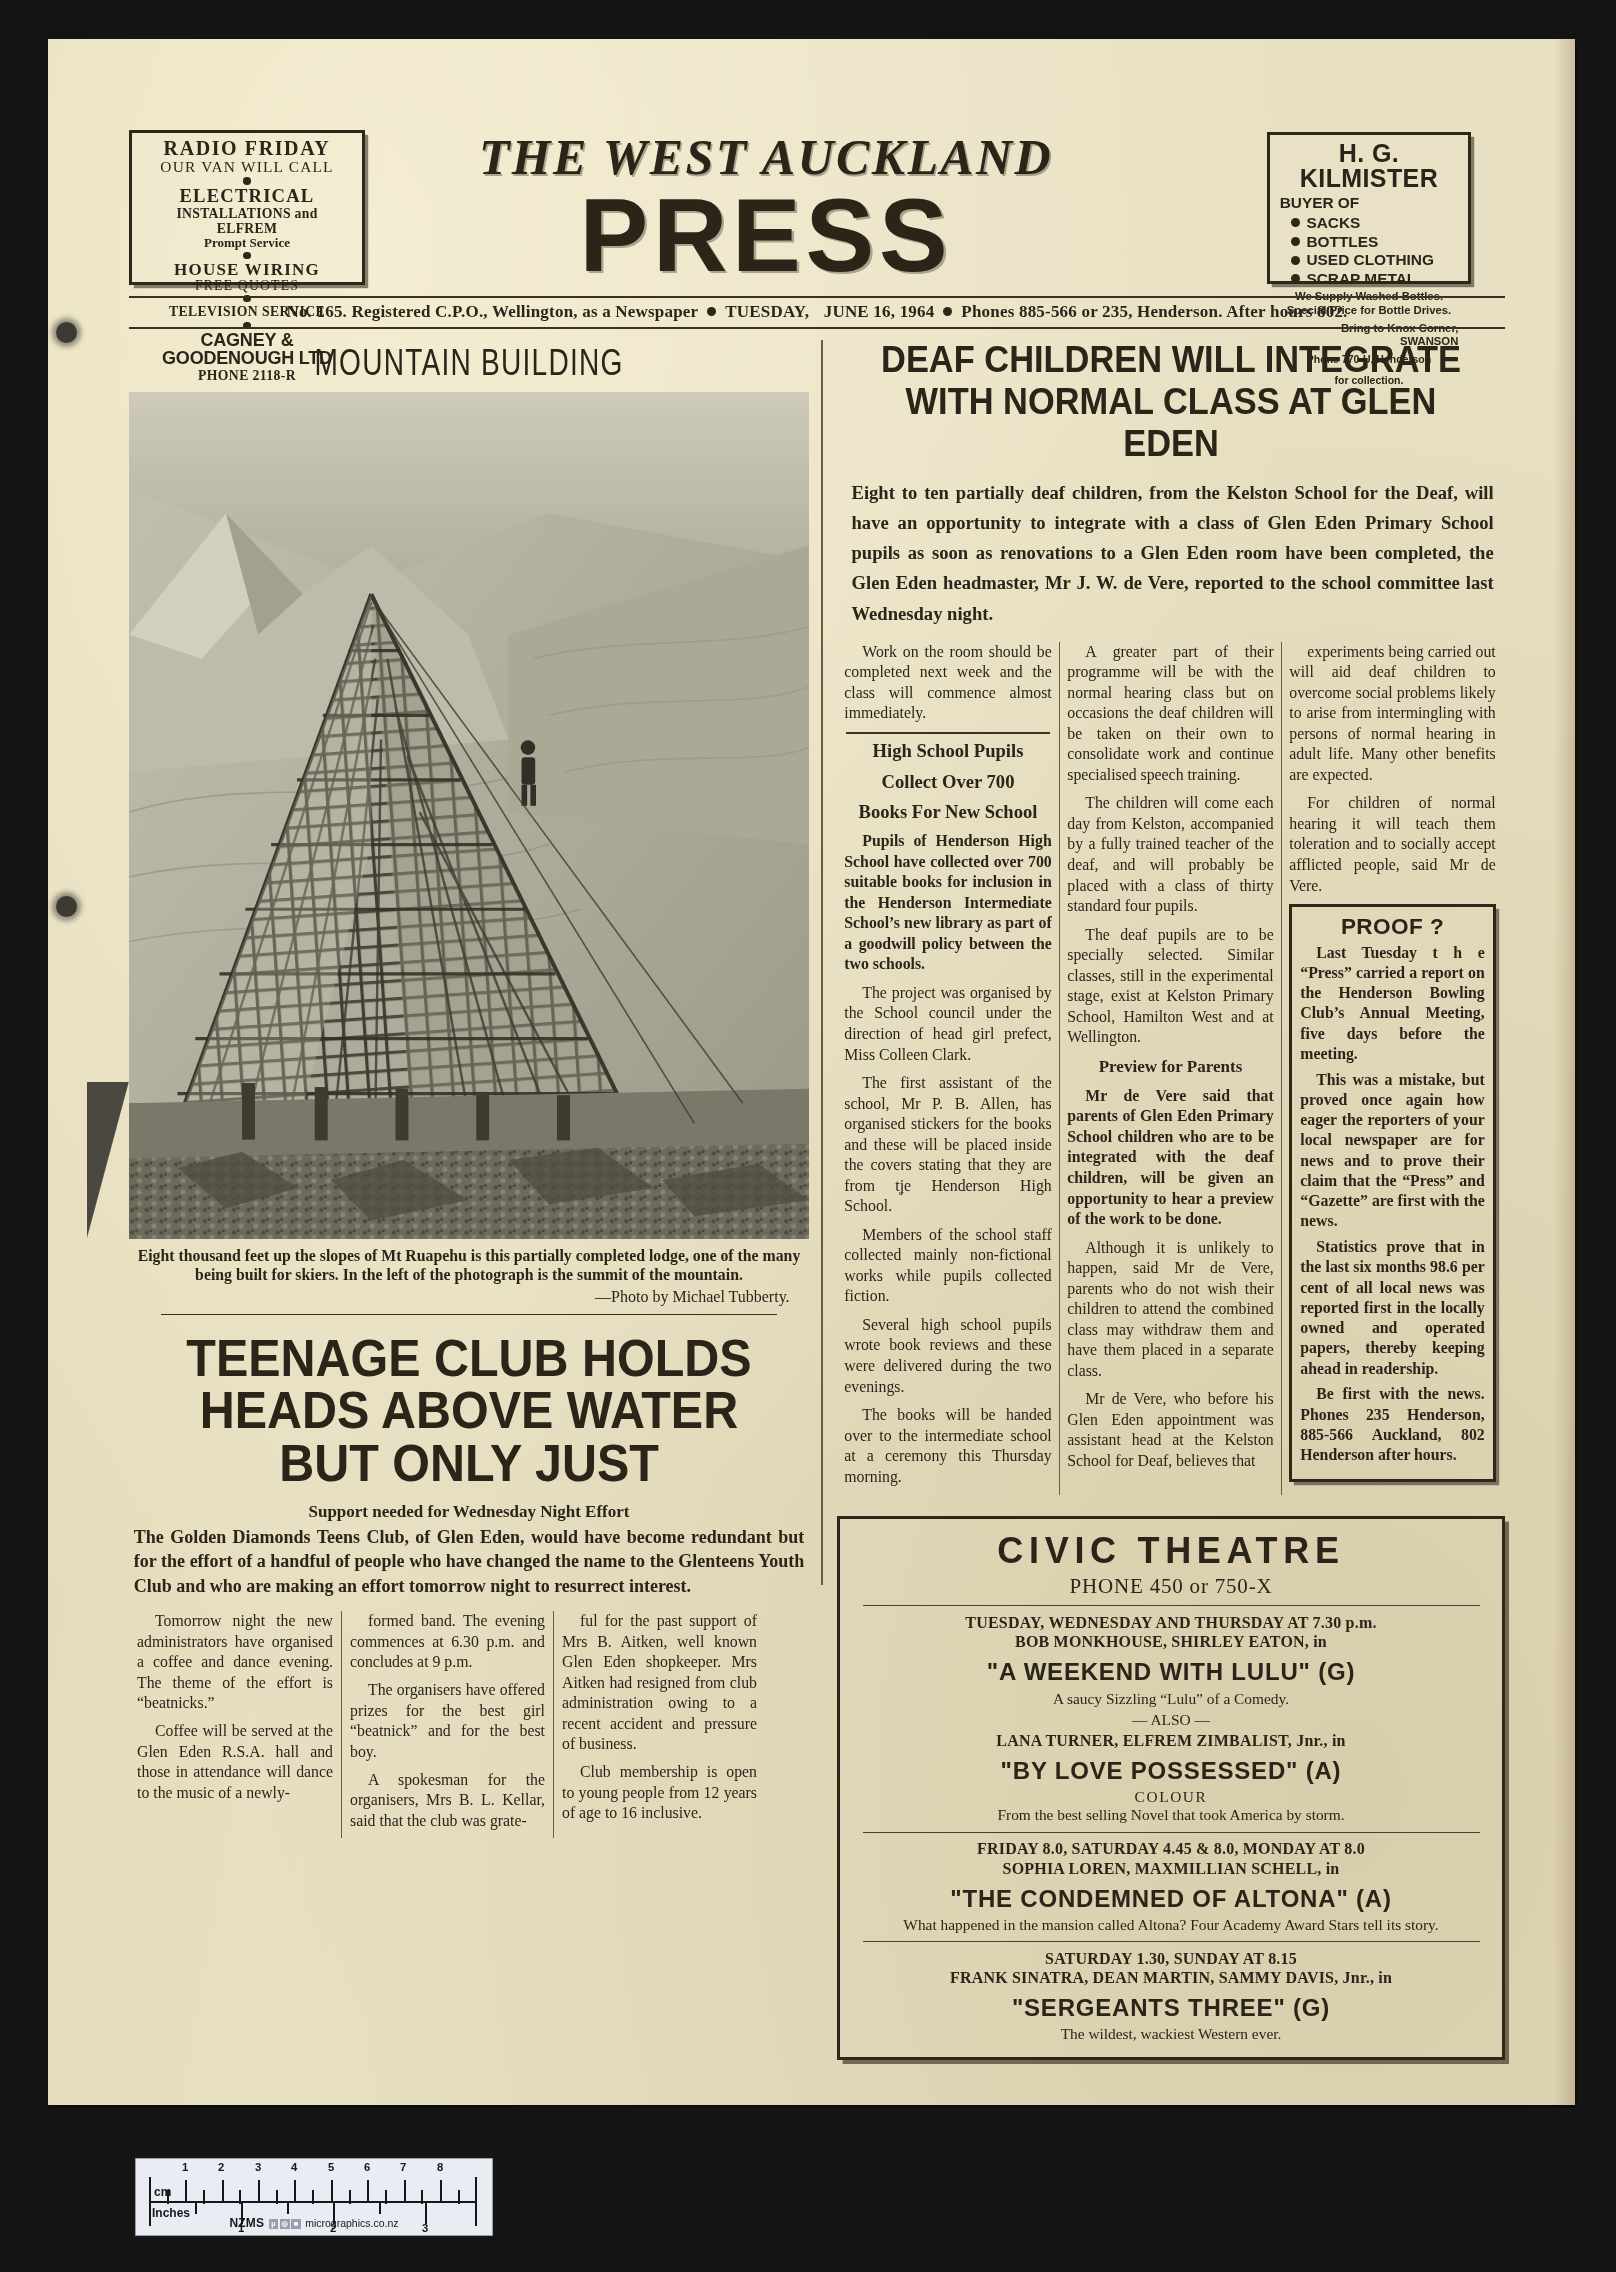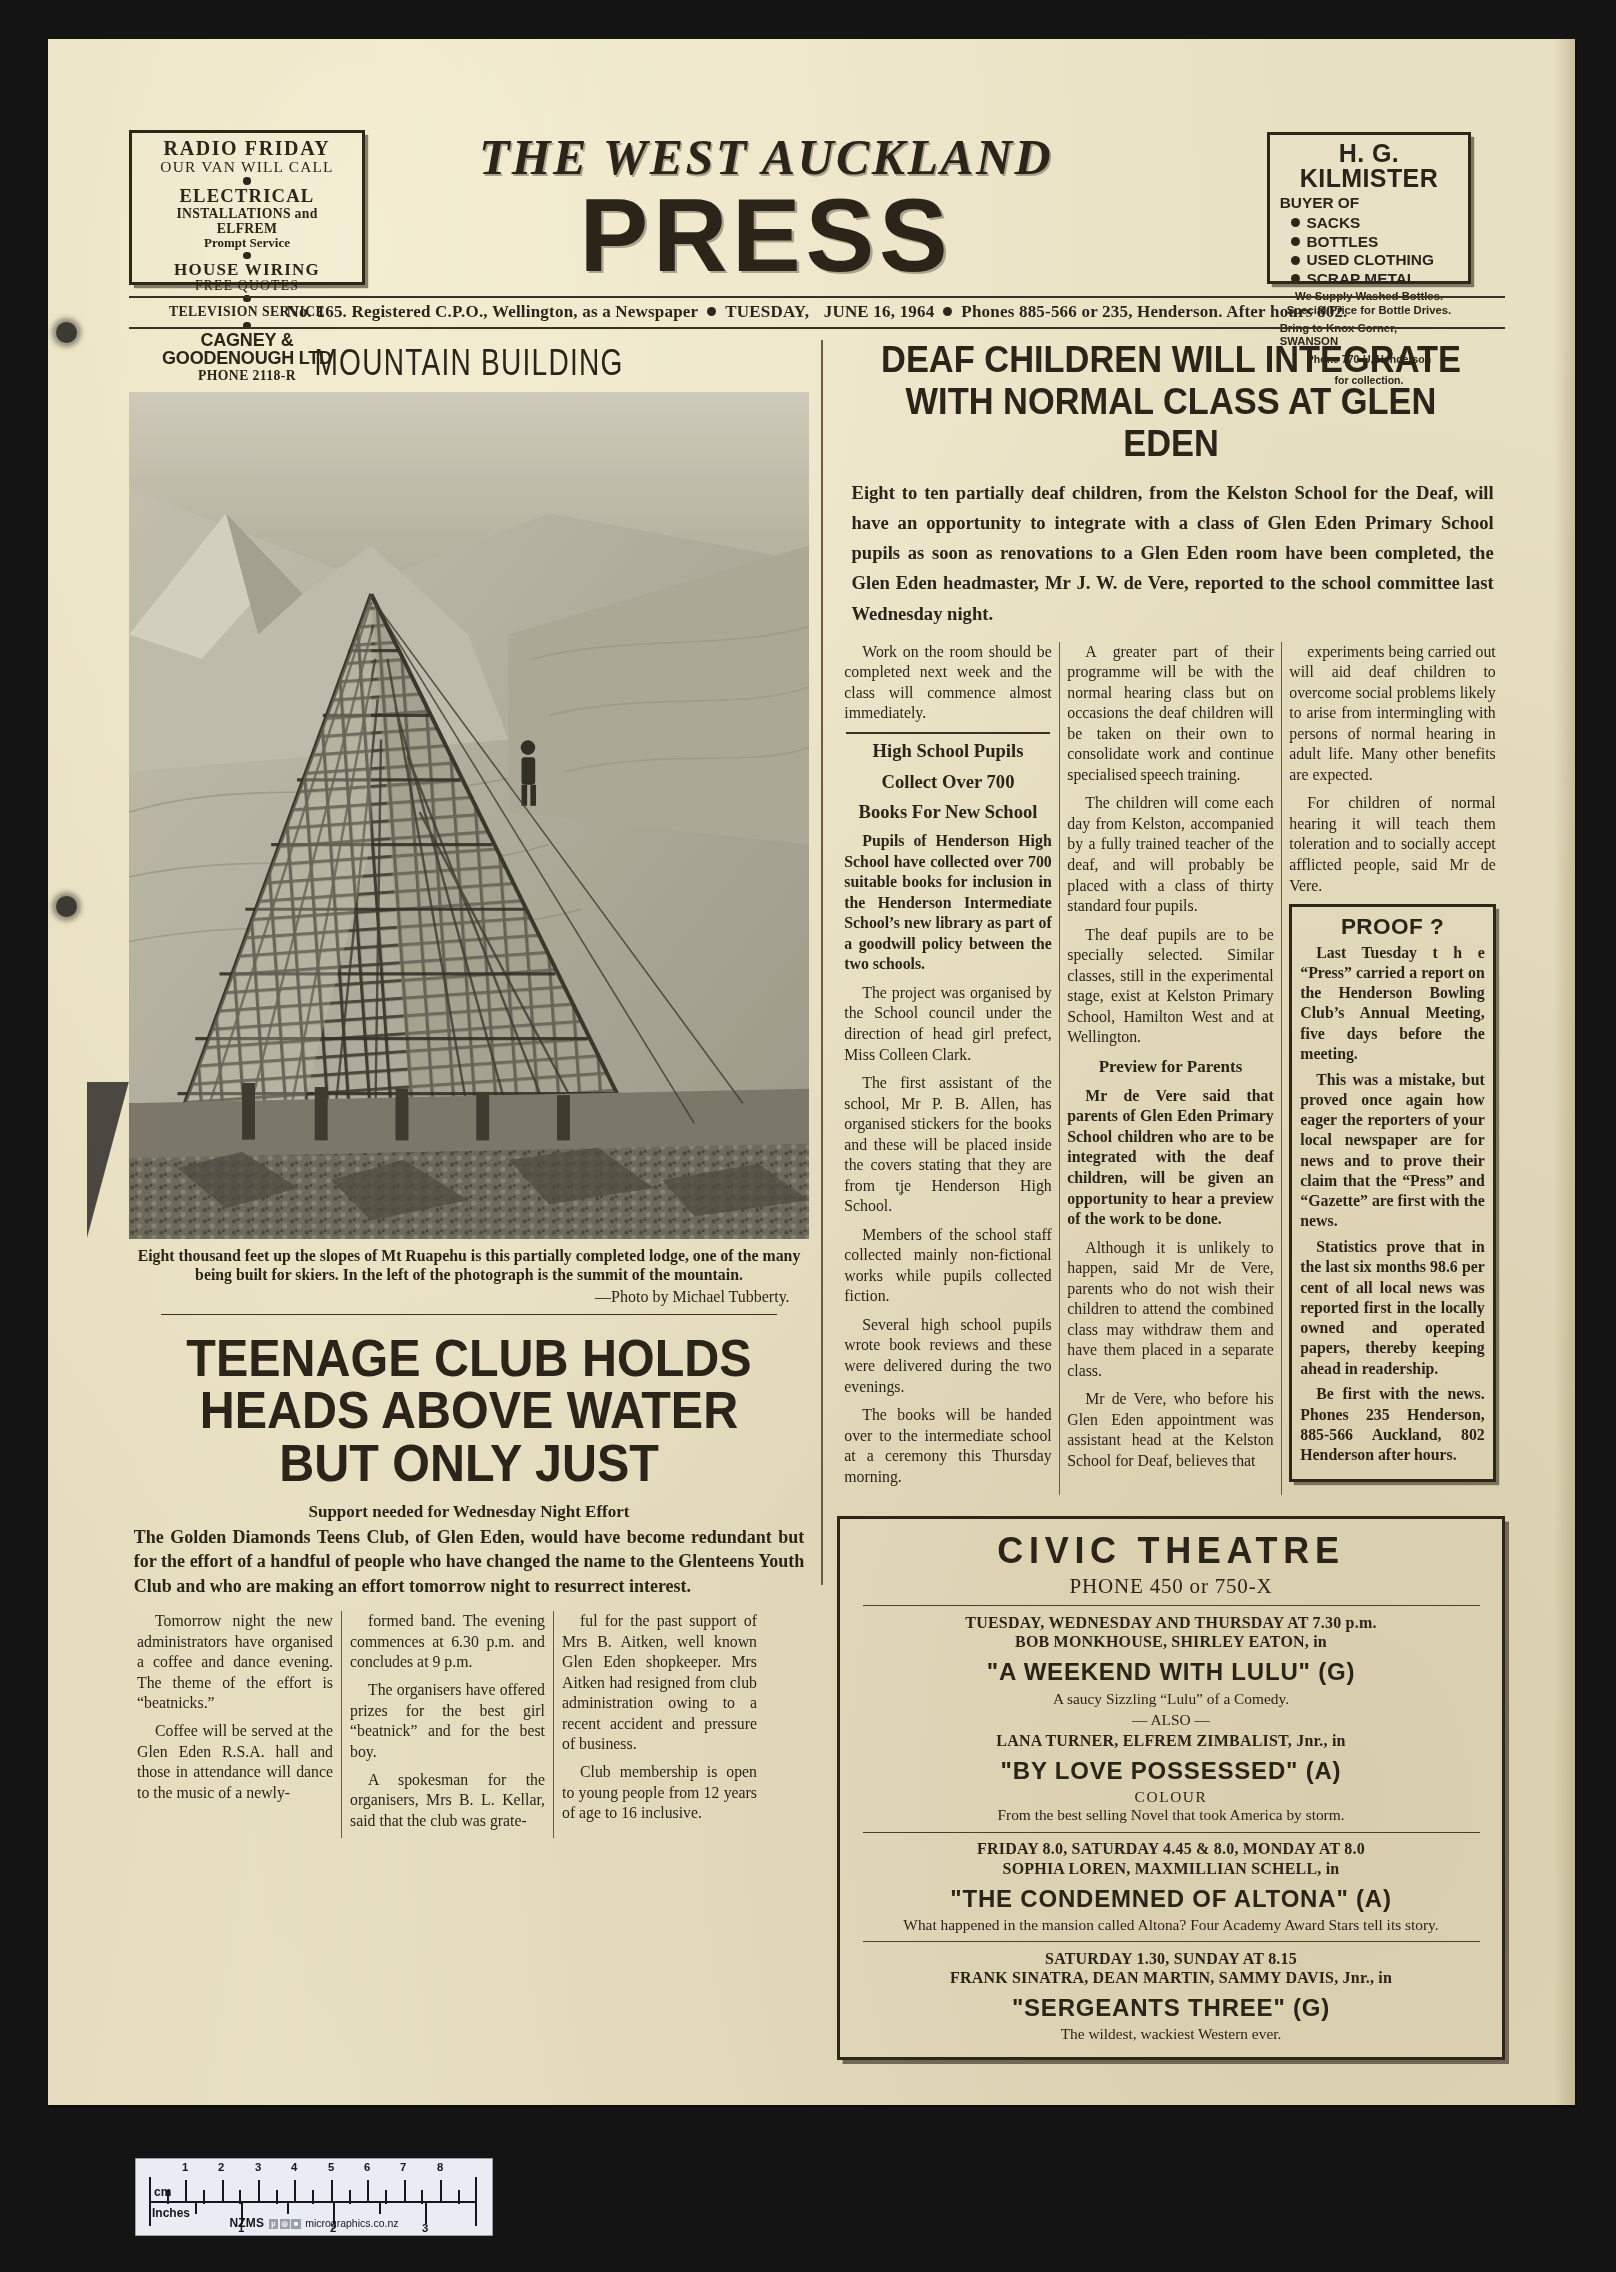--- a/index.html
+++ b/index.html
@@ -65,21 +65,21 @@
     text-shadow:2.4px 2.4px 0 rgba(43,36,25,.35);
   }
 
   #ad-right{left:1138px;top:1.6px;width:204px;height:152px;padding:6.5px 9.7px 0;box-sizing:border-box;}
   #ad-right .k-name{font-family:"Liberation Sans",sans-serif;font-weight:bold;font-size:25px;letter-spacing:0.4px;line-height:1;text-align:center;}
   #ad-right .k-buyer{font-family:"Liberation Sans",sans-serif;font-weight:bold;font-size:15.4px;margin-top:3.2px;}
   #ad-right ul{list-style:none;margin:1.6px 0 0 11.3px;padding:0;}
   #ad-right li{font-family:"Liberation Sans",sans-serif;font-weight:bold;font-size:15.4px;line-height:1.22;}
   #ad-right li .bull{display:inline-block;width:9px;height:9px;border-radius:50%;background:#2e2619;margin-right:6.5px;vertical-align:0.8px;}
   #ad-right .k-sm{font-family:"Liberation Sans",sans-serif;font-weight:bold;font-size:11.3px;line-height:1.2;text-align:center;margin-top:1px;}
-  #ad-right .k-sm2{font-family:"Liberation Sans",sans-serif;font-weight:bold;font-size:11.3px;line-height:1.2;text-align:left;margin-top:4.8px;}
+  #ad-right .k-sm2{font-family:"Liberation Sans",sans-serif;font-weight:bold;font-size:11.3px;line-height:1.2;text-align:right;margin-top:4.8px;}
   #ad-right .k-sm3{font-family:"Liberation Sans",sans-serif;font-weight:bold;font-size:10.5px;line-height:1.2;text-align:center;margin-top:4px;}
 
   
   #dateline{
     position:absolute;left:0;top:166px;width:1376px;
     border-top:2.4px solid #3a3122;border-bottom:2.4px solid #3a3122;
     padding:4px 0 4.8px;text-align:center;
   }
   #dateline .txt{font-family:"Liberation Serif",serif;font-weight:bold;font-size:17px;letter-spacing:0.2px;}
   #dateline .sq{display:inline-block;width:9px;height:9px;border-radius:50%;background:#2e2619;margin:0 5.7px;vertical-align:0.8px;}

